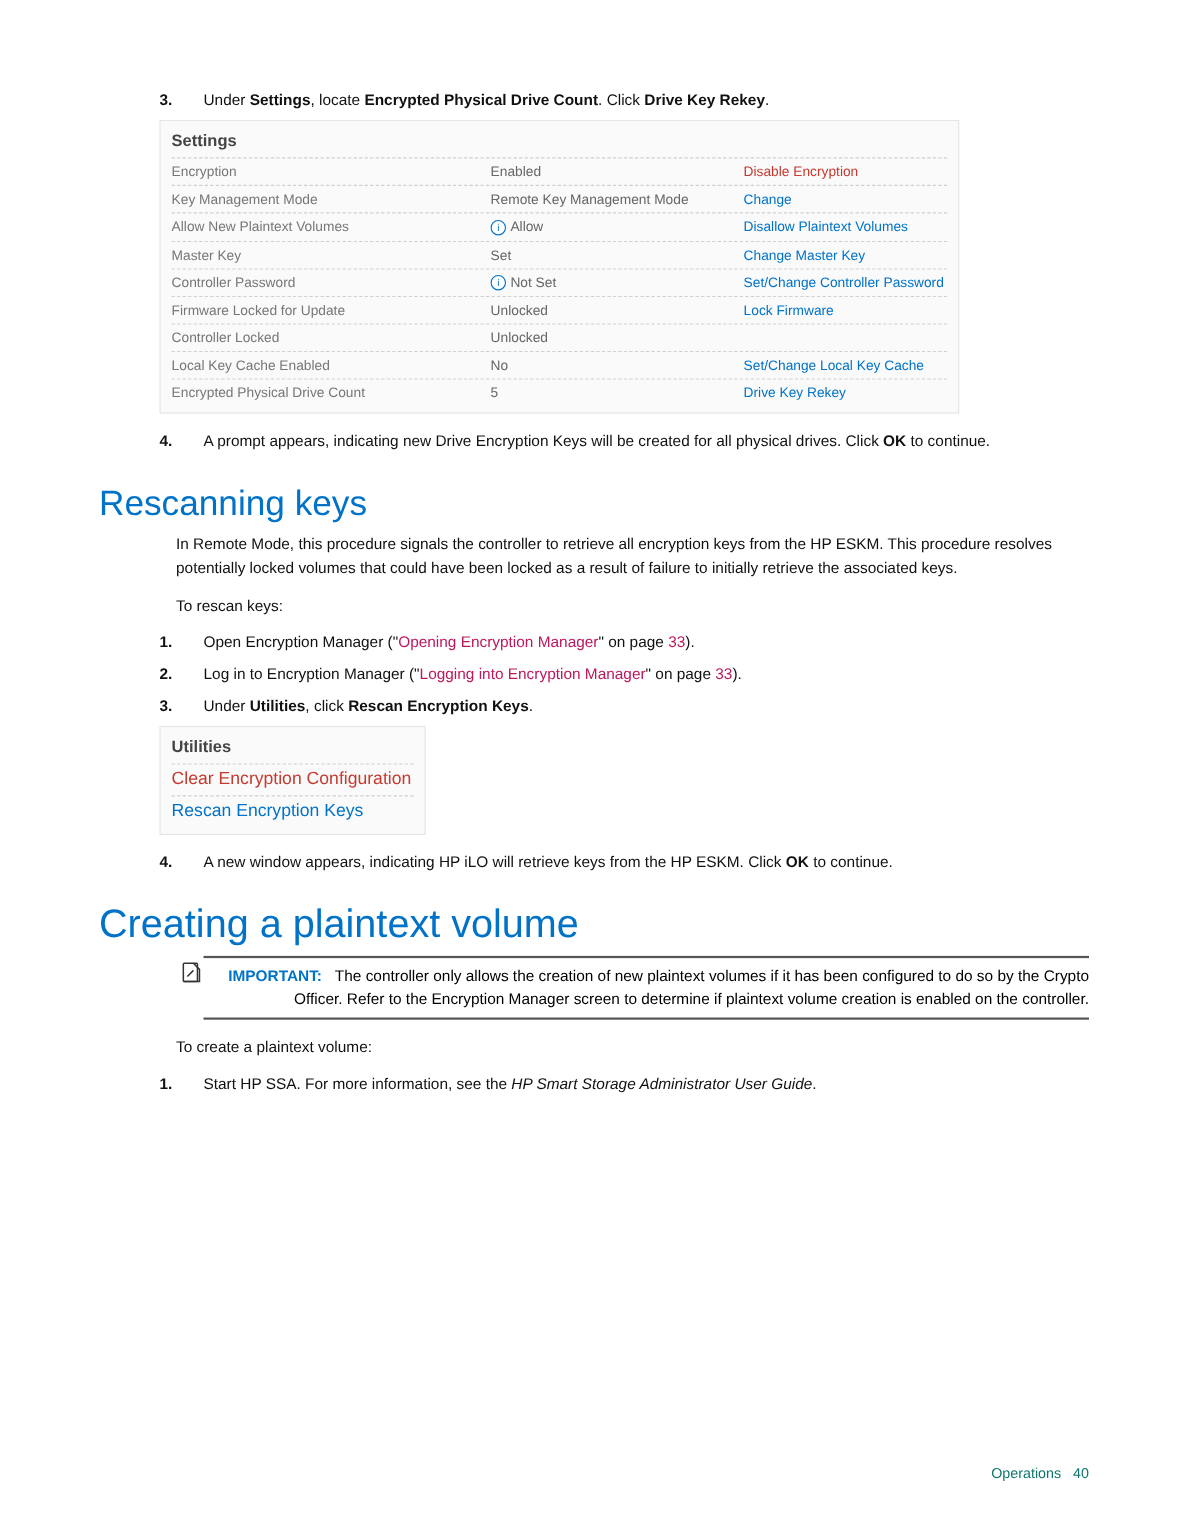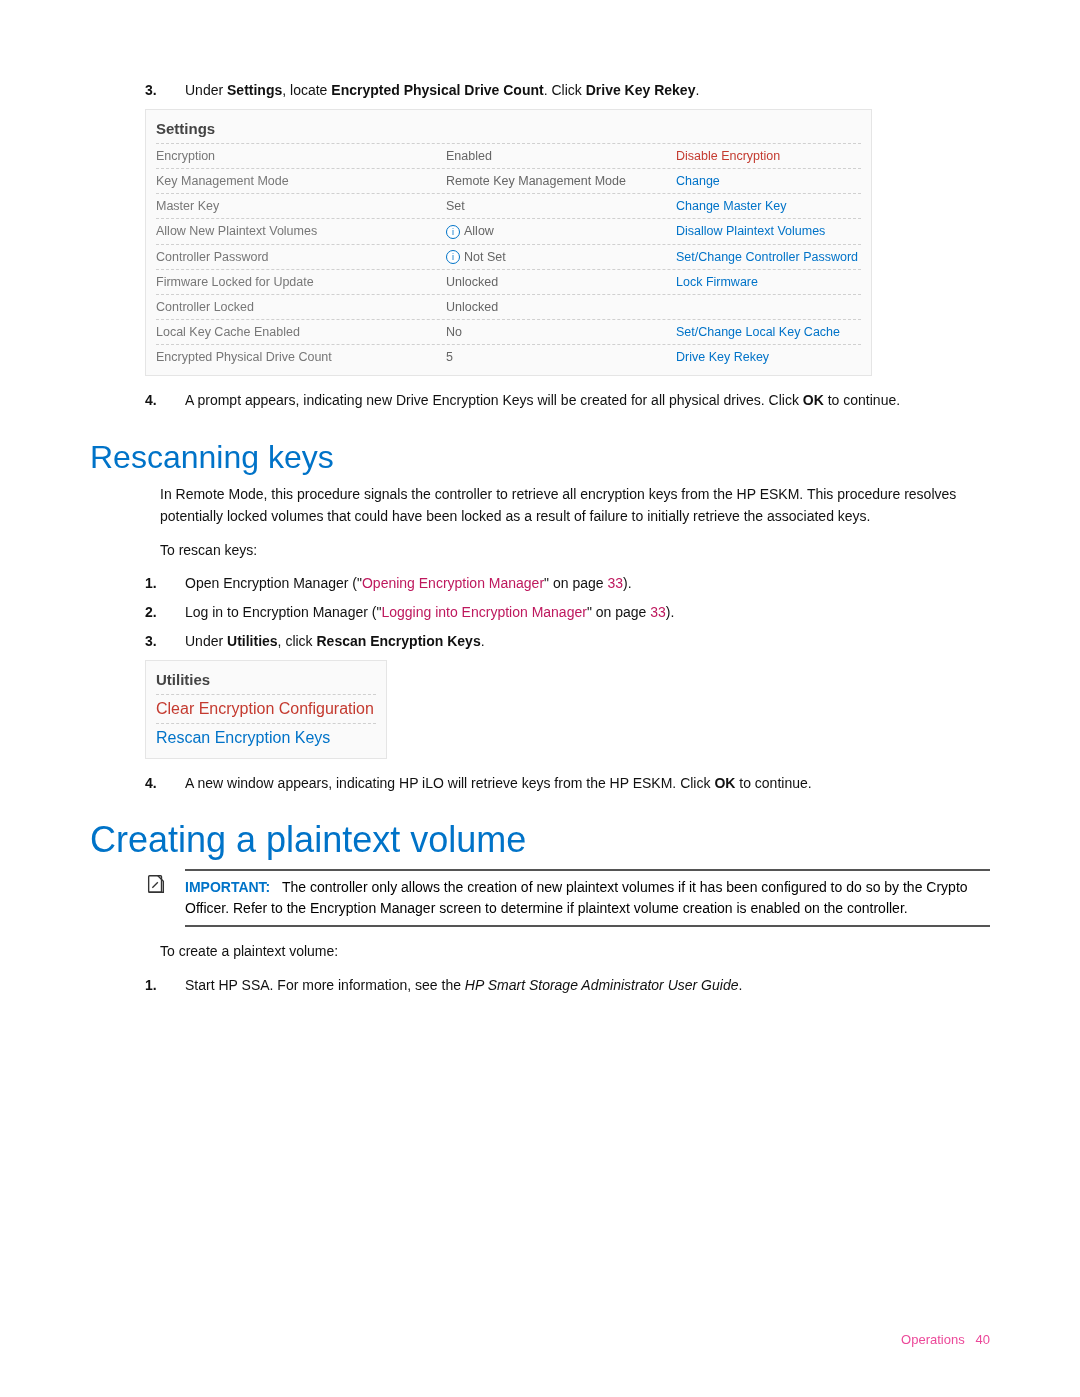--- a/index.html
+++ b/index.html
@@ -110,20 +110,21 @@
     padding: 5px 0;
     font-size: 16px;
     color: #0073c8;
   }
   .util-row.red { color: #c43a2f; }
 
   
   .important-wrap {
     margin-left: 55px;
     display: flex;
+    text-align: right;
   }
   .important-icon {
     width: 40px;
     flex: 0 0 40px;
     padding-top: 4px;
   }
   .important-body {
     flex: 1;
     border-top: 2px solid #555;
     border-bottom: 2px solid #555;
@@ -134,21 +135,21 @@
     font-weight: bold;
     color: #0073c8;
   }
   .note-svg { width: 22px; height: 22px; stroke: #333; fill: none; stroke-width: 1.5; }
 
   .footer {
     position: absolute;
     bottom: 50px;
     right: 90px;
     font-size: 13px;
-    color: #ec4899;
+    color: #0f766e;
     margin-left: 32px;
   }
   .italic { font-style: italic; }
 </style>
 </head>
 <body>
 
 <div class="page">
 
   <div class="step-line">
@@ -165,28 +166,28 @@
           <div class="c1">Encryption</div>
           <div class="c2"><span>Enabled</span></div>
           <div class="c3 red">Disable Encryption</div>
         </div>
         <div class="settings-row">
           <div class="c1">Key Management Mode</div>
           <div class="c2"><span>Remote Key Management Mode</span></div>
           <div class="c3">Change</div>
         </div>
         <div class="settings-row">
+          <div class="c1">Allow New Plaintext Volumes</div>
+          <div class="c2"><span class="info-ico">i</span><span>Allow</span></div>
+          <div class="c3">Disallow Plaintext Volumes</div>
+        </div>
+        <div class="settings-row">
           <div class="c1">Master Key</div>
           <div class="c2"><span>Set</span></div>
           <div class="c3">Change Master Key</div>
-        </div>
-        <div class="settings-row">
-          <div class="c1">Allow New Plaintext Volumes</div>
-          <div class="c2"><span class="info-ico">i</span><span>Allow</span></div>
-          <div class="c3">Disallow Plaintext Volumes</div>
         </div>
         <div class="settings-row">
           <div class="c1">Controller Password</div>
           <div class="c2"><span class="info-ico">i</span><span>Not Set</span></div>
           <div class="c3">Set/Change Controller Password</div>
         </div>
         <div class="settings-row">
           <div class="c1">Firmware Locked for Update</div>
           <div class="c2"><span>Unlocked</span></div>
           <div class="c3">Lock Firmware</div>

